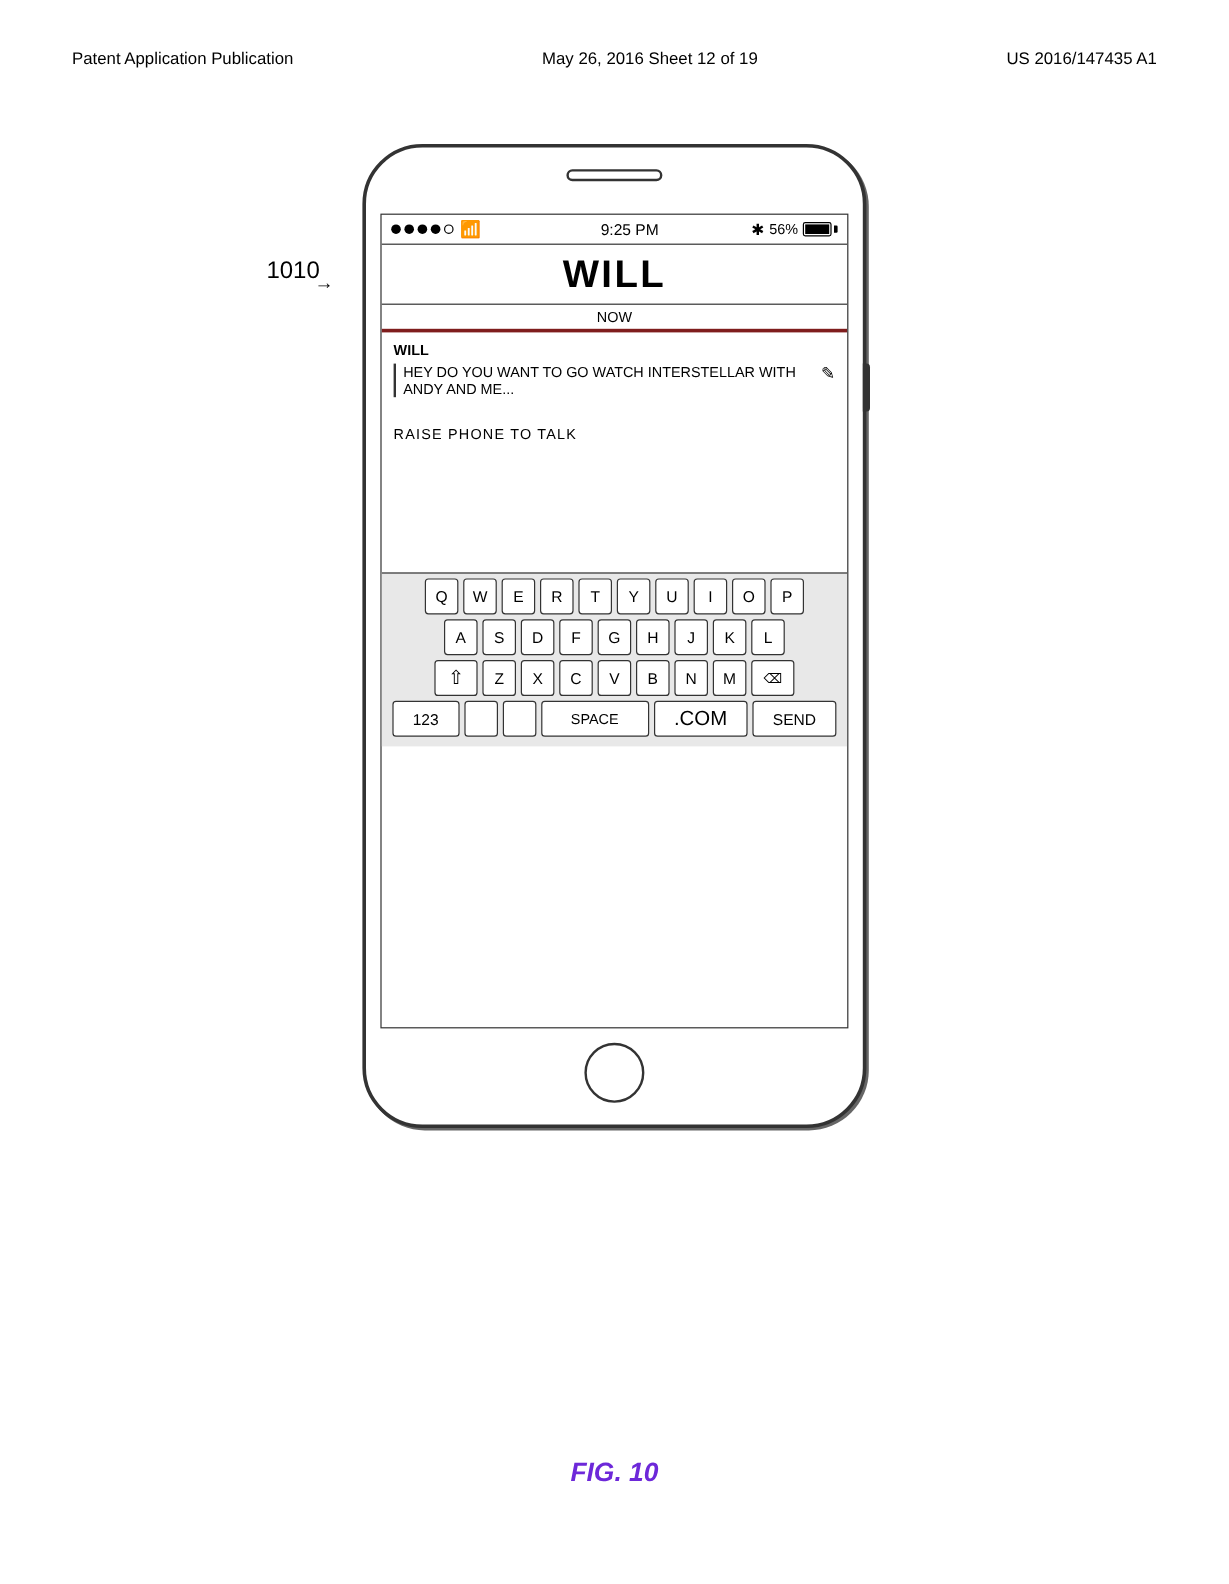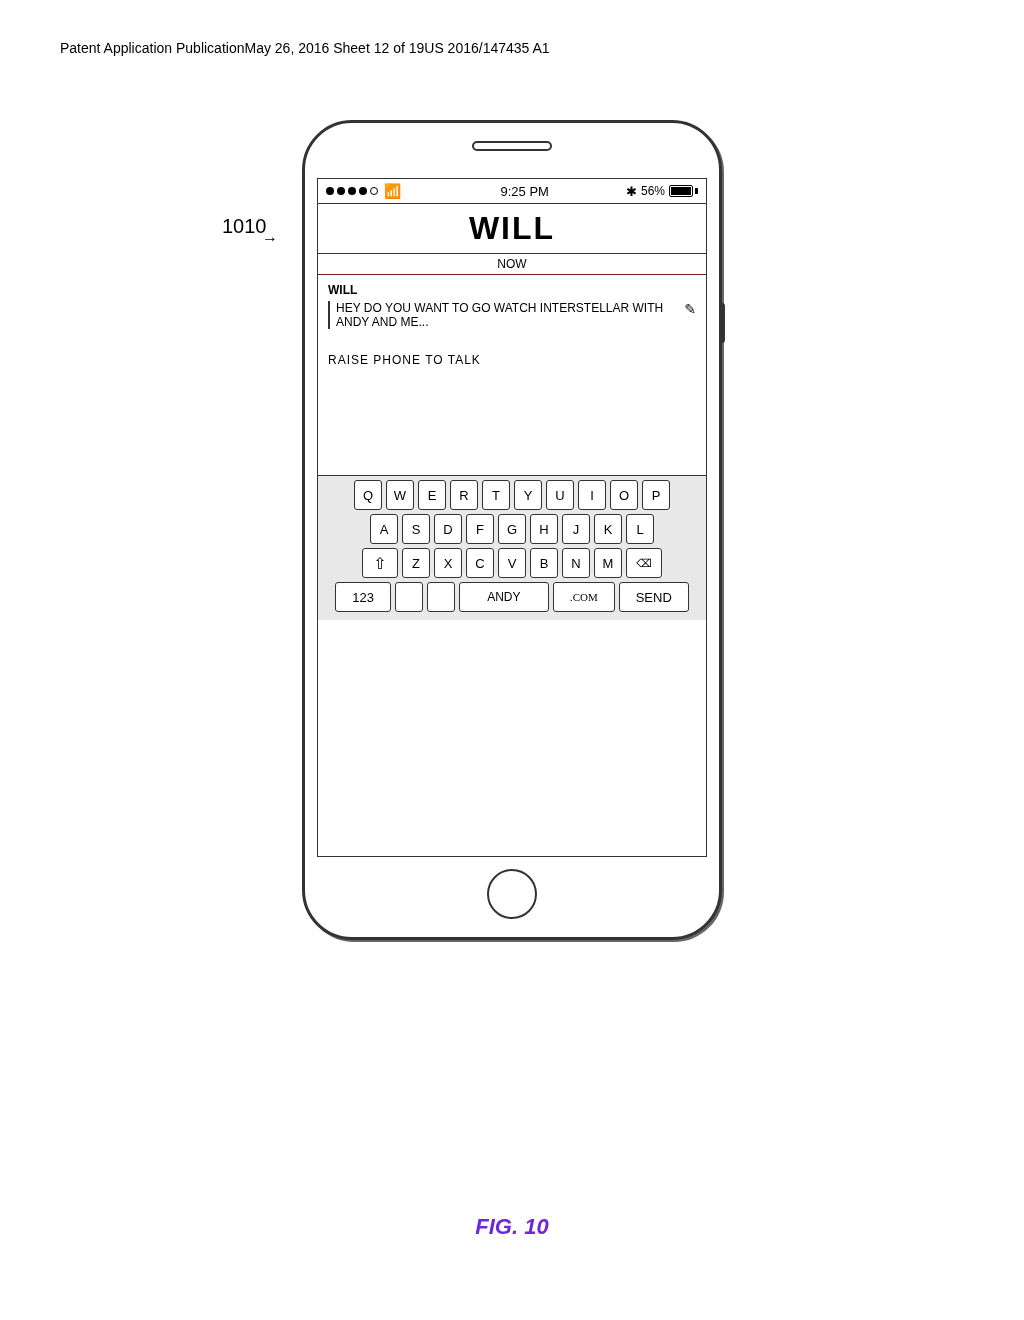--- a/index.html
+++ b/index.html
@@ -12,21 +12,21 @@
       overflow: hidden;
     }
 
     
     .patent-header {
       position: absolute;
       top: 40px;
       left: 60px;
       right: 60px;
       display: flex;
-      justify-content: flex-start;
+      justify-content: space-between;
       align-items: center;
       font-size: 14px;
       color: #000;
     }
 
     
     .figure-label {
       position: absolute;
       bottom: 80px;
       left: 50%;
@@ -197,21 +197,21 @@
       font-size: 32px;
       font-weight: bold;
       letter-spacing: 2px;
     }
 
     
     .now-label {
       text-align: center;
       font-size: 12px;
       padding: 3px;
-      border-bottom: 1px solid #7f1d1d;
+      border-bottom: 3px solid #7f1d1d;
     }
 
     
     .message-area {
       padding: 8px 10px;
       min-height: 200px;
     }
 
     .message-sender {
       font-size: 12px;
@@ -416,22 +416,22 @@
           <div class="key">B</div>
           <div class="key">N</div>
           <div class="key">M</div>
           <div class="key key-backspace">⌫</div>
         </div>
 
         <div class="keyboard-row">
           <div class="key key-wide">123</div>
           <div class="key" style="min-width:28px;"></div>
           <div class="key" style="min-width:28px;"></div>
-          <div class="key key-space" style="font-size:12px;">ANDY</div>
-          <div class="key key-wide" style="font-size:11px;font-family:Liberation Serif, serif;">.COM</div>
+          <div class="key key-space" style="font-size:12px;">SPACE</div>
+          <div class="key key-wide" style="font-size:17px;">.COM</div>
           <div class="key key-wide">SEND</div>
         </div>
       </div>
     </div>
 
     <div class="phone-home-btn"></div>
   </div>
 </div>
 
 <div class="figure-label">FIG. 10</div>

